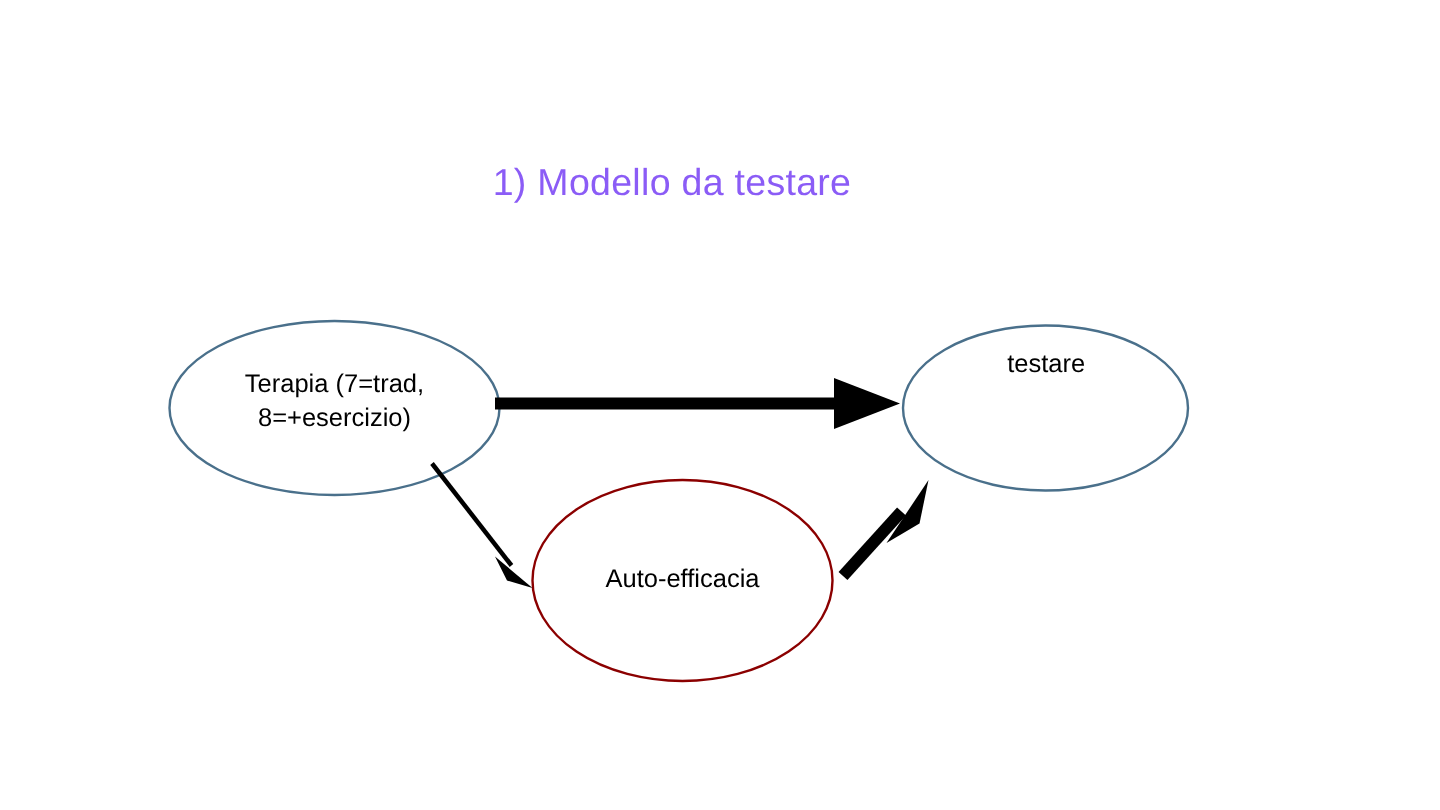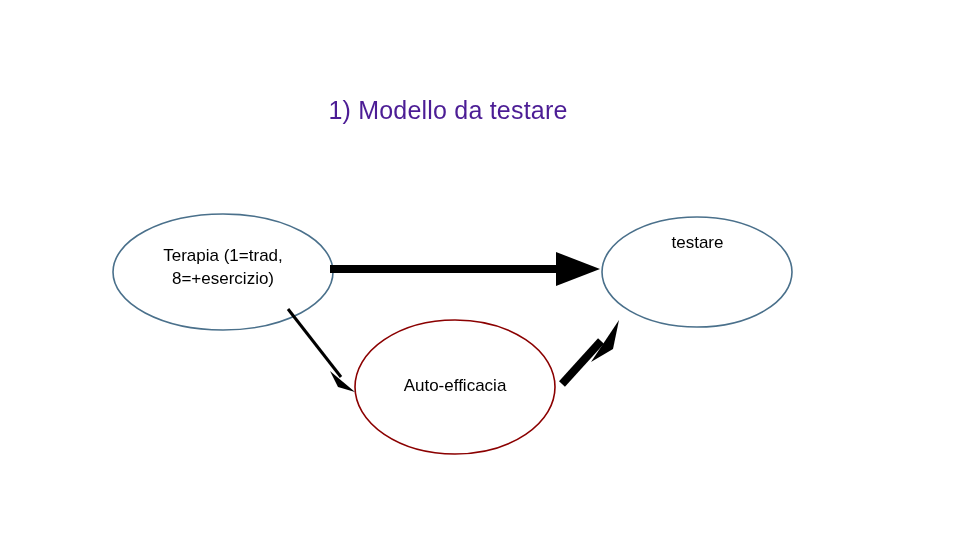--- a/index.html
+++ b/index.html
@@ -15,25 +15,25 @@
   }
   #slide {
     position: relative;
     width: 960px;
     height: 540px;
     background: #ffffff;
   }
   #title {
     position: absolute;
     left: 0;
-    top: 96px;
+    top: 108px;
     width: 896px;
     text-align: center;
     font-size: 25px;
-    color: #4c1d95;
+    color: #8b5cf6;
     font-family: "Liberation Sans", sans-serif;
     letter-spacing: 0.2px;
   }
   svg#canvas {
     position: absolute;
     left: 0;
     top: 0;
     width: 960px;
     height: 540px;
   }
@@ -87,21 +87,21 @@
       <polygon points="355,392 330,371 338,387" fill="#000000"></polygon>
     </g>
 
     <g>
       <line x1="562" y1="384" x2="601" y2="341" stroke="#000000" stroke-width="8"></line>
       <polygon points="619,320 591,362 613,349" fill="#000000"></polygon>
     </g>
   </svg>
 
   <div class="node-label" id="label-terapia">
-    <div>Terapia (1=trad,</div>
+    <div>Terapia (7=trad,</div>
     <div>8=+esercizio)</div>
   </div>
 
   <div class="node-label" id="label-autoefficacia">Auto-efficacia</div>
 
   <div class="node-label" id="label-miglioramento">
     <div>testare</div>
   </div>
 
 </div>

